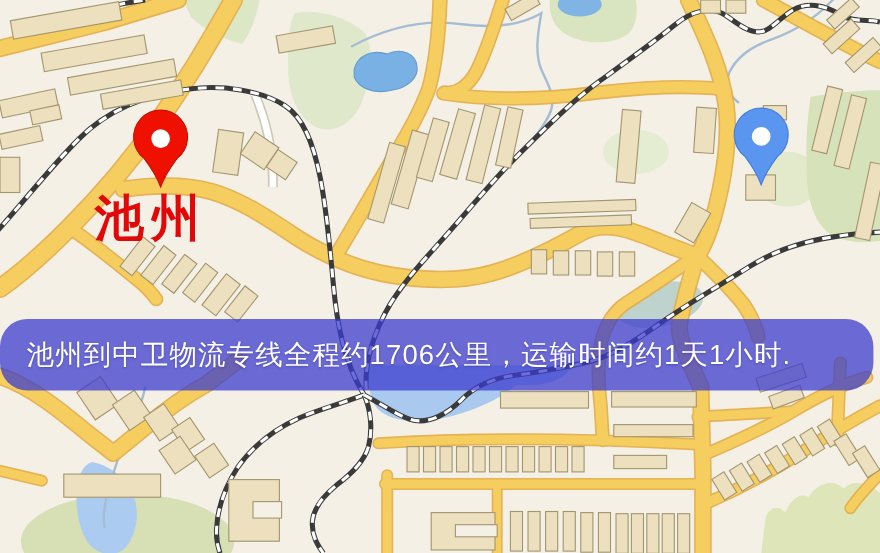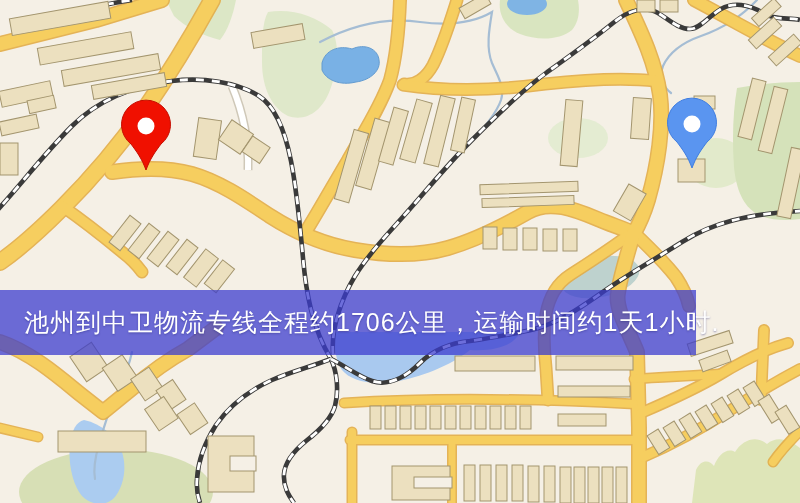--- a/index.html
+++ b/index.html
@@ -3,23 +3,23 @@
 <meta charset="utf-8">
 <style>
   html,body{margin:0;padding:0;background:#fff;}
   #stage{position:relative;width:800px;height:503px;overflow:hidden;
          font-family:"Liberation Sans","DejaVu Sans",sans-serif;background:#f5f0e6;}
   #map-svg{position:absolute;left:0;top:0;width:800px;height:503px;display:block;}
   .city-label{position:absolute;font-family:"Liberation Serif","DejaVu Serif",serif;
               font-weight:700;font-size:45px;letter-spacing:6px;line-height:1;white-space:nowrap;}
   #origin-label{left:86px;top:177px;color:#e30808;}
   #dest-label{left:644px;top:180px;color:#1d1de0;}
-  #route-banner{position:absolute;left:0;top:290px;width:696px;height:65px;
+  #route-banner{position:absolute;left:0;top:290px;width:794px;height:65px;
                 background:rgba(58,60,206,0.74);display:flex;align-items:center;
-                box-sizing:border-box;padding-left:24px;}
+                box-sizing:border-box;padding-left:24px;border-radius:25px;}
   #route-banner span{color:#ffffff;font-size:25px;letter-spacing:1px;
                      text-shadow:0 1px 2px rgba(40,40,120,0.45);white-space:nowrap;}
   .rd-case{fill:none;stroke:#e3ad48;stroke-linecap:round;stroke-linejoin:round;}
   .rd-fill{fill:none;stroke:#f6ce5f;stroke-linecap:round;stroke-linejoin:round;}
   .rail-case{fill:none;stroke:#3a3a3a;stroke-width:4.6;stroke-linecap:butt;}
   .rail-dash{fill:none;stroke:#ffffff;stroke-width:2.8;stroke-dasharray:8 8;}
   .bld{fill:#ece0bf;stroke:#a3956e;stroke-width:1;}
   .notch{fill:#f5f0e6;stroke:#a3956e;stroke-width:1;}
   .stream{fill:none;stroke:#a5bdd4;stroke-width:2.2;stroke-linecap:round;}
 </style>
@@ -262,17 +262,18 @@
     <g transform="translate(146,170)">
       <path d="M0,0 C-4,-11 -9,-18 -15,-26 A24.5,24.5 0 1,1 15,-26 C9,-18 4,-11 0,0 Z" fill="#f01000" stroke="#c50d00" stroke-width="1"></path>
       <circle cx="0" cy="-44" r="8.5" fill="#ffffff"></circle>
     </g>
     <g transform="translate(692,168)">
       <path d="M0,0 C-4,-11 -9,-18 -15,-26 A24.5,24.5 0 1,1 15,-26 C9,-18 4,-11 0,0 Z" fill="#5a95f0" stroke="#3f7de0" stroke-width="1"></path>
       <circle cx="0" cy="-44" r="8.5" fill="#ffffff"></circle>
     </g>
   </svg>
 
+  <div id="origin-label" class="city-label">池州</div>
 
   <div id="route-banner">
     <span>池州到中卫物流专线全程约1706公里，运输时间约1天1小时.</span>
   </div>
 </div>
 
 </body></html>

